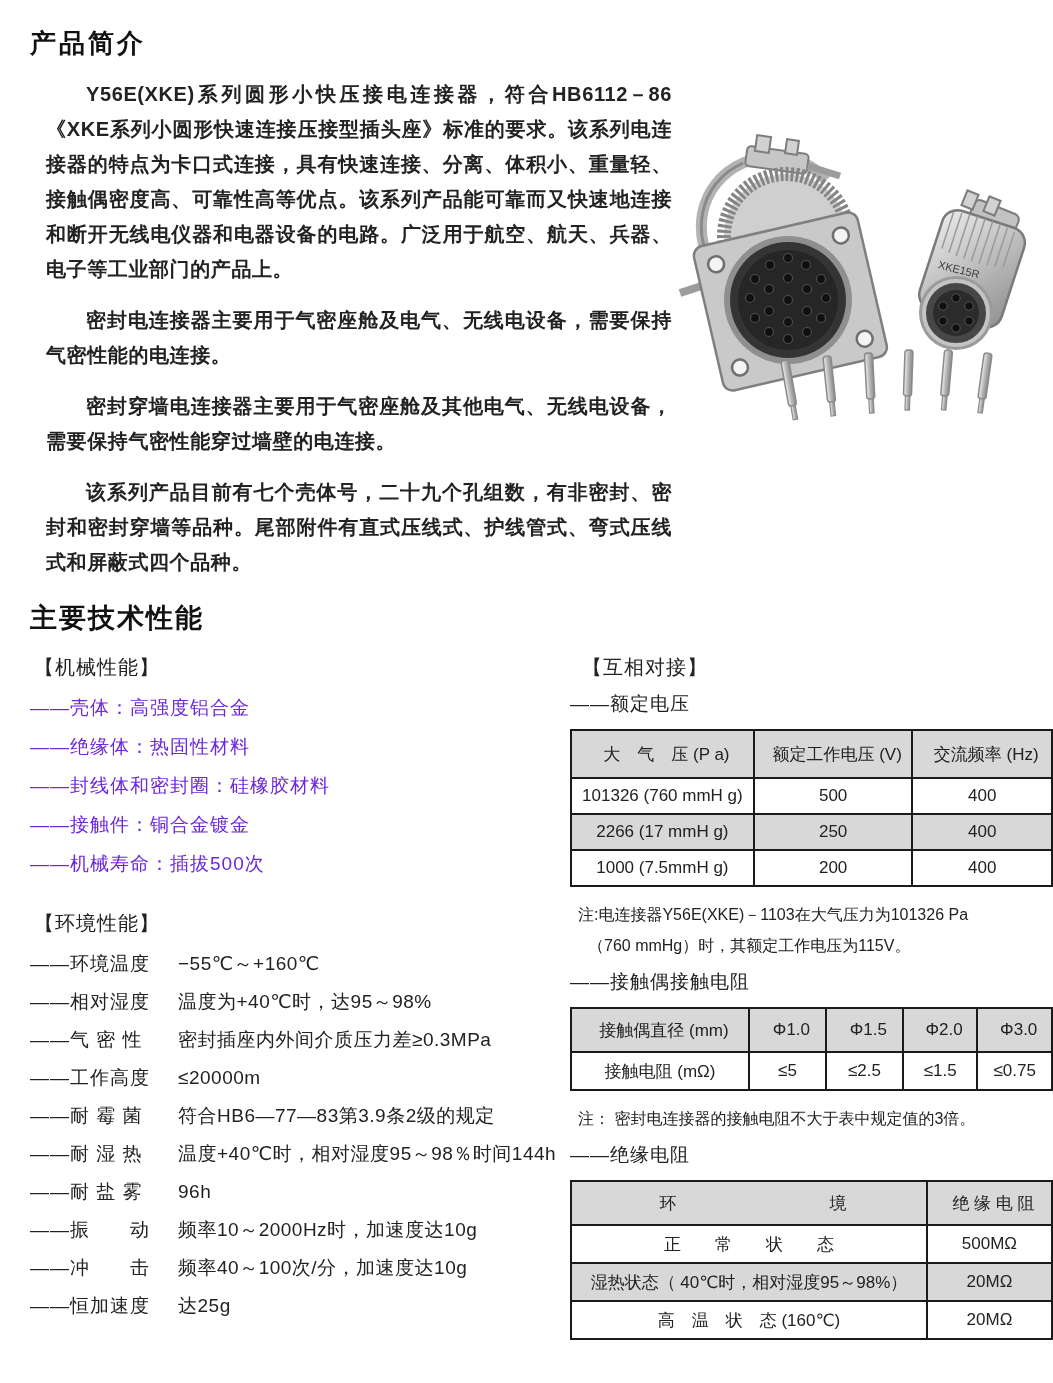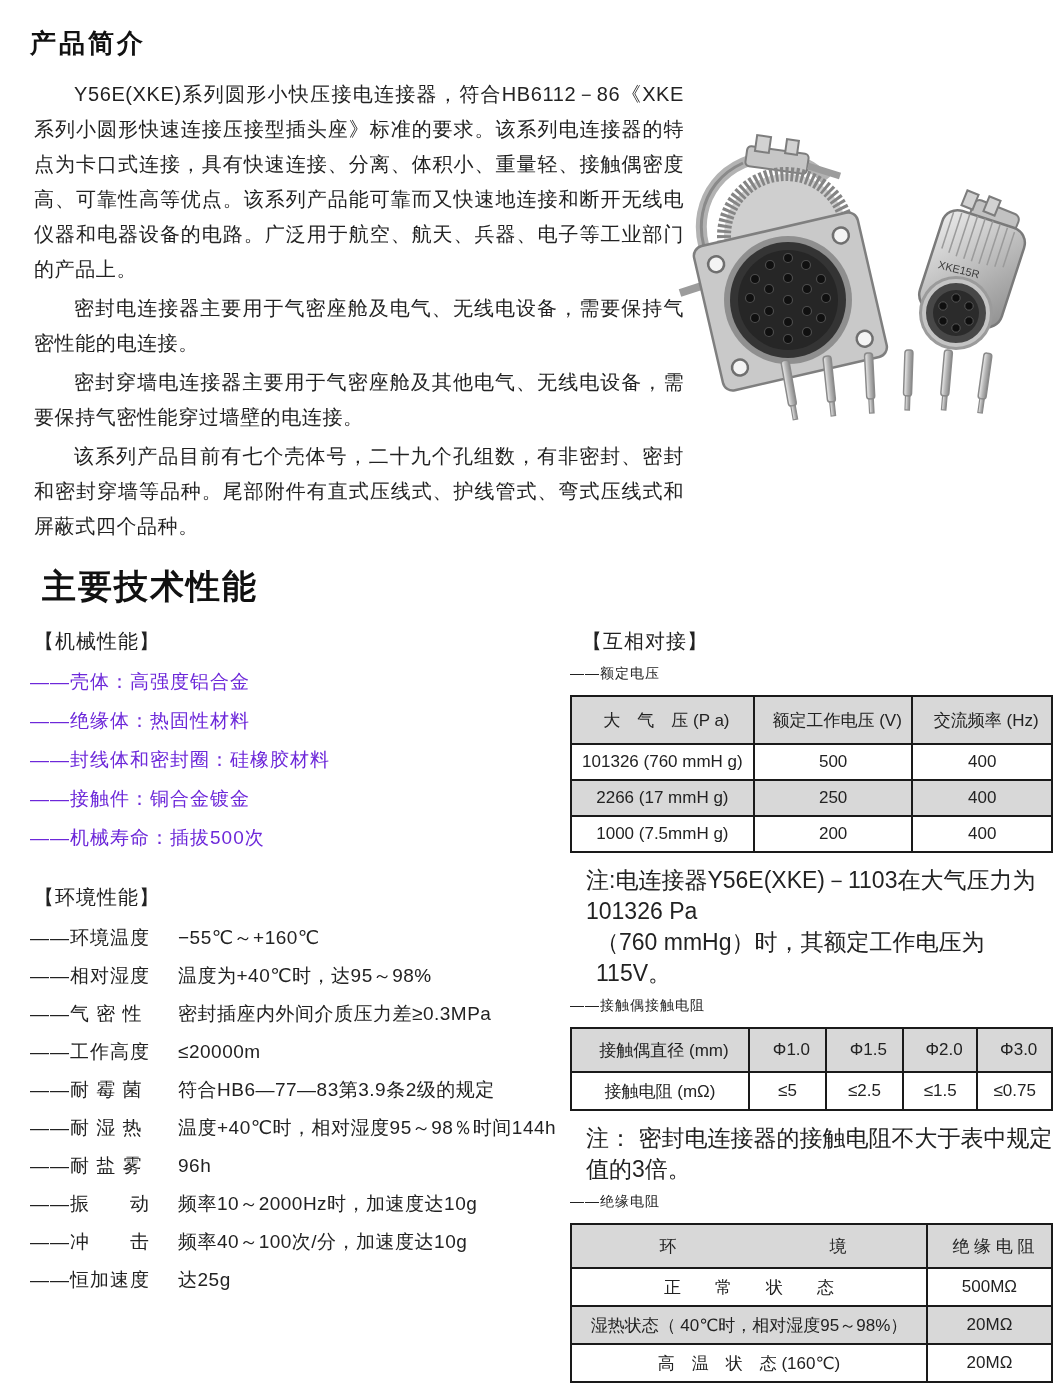--- a/index.html
+++ b/index.html
@@ -10,60 +10,60 @@
     position:relative;overflow:hidden;
   }
   .page{padding:26px 0 0 30px;}
 
   .doc-title{
     font-size:26px;font-weight:bold;letter-spacing:3px;
     margin:0 0 16px 0;color:#111;
   }
   .intro-text{width:658px;}
   .intro-text p{
-    margin:4px;font-size:20px;line-height:35px;
-    letter-spacing:0.6px;text-align:justify;text-indent:2em;color:#222;
+    margin:16px;font-size:20px;line-height:35px;
+    letter-spacing:0.6px;text-align:justify;text-indent:2em;color:#222;font-weight:bold;
   }
 
   .photo{position:absolute;top:128px;left:668px;width:385px;height:322px;}
 
   .tech-title{
-    font-size:34px;font-weight:bold;letter-spacing:2px;
-    margin:20px 0 10px 12px;color:#111;
+    font-size:27px;font-weight:bold;letter-spacing:2px;
+    margin:20px 0 10px 0;color:#111;
   }
   .tech-grid{display:flex;}
   .tech-left{width:540px;flex:none;}
   .tech-right{width:483px;flex:none;}
 
   .sub-heading{font-size:20px;letter-spacing:1px;margin:8px 0 16px 4px;color:#222;}
   .plain-item{font-size:19px;letter-spacing:1px;margin:0 0 18px 0;line-height:21px;color:#6d28d9;}
 
   .env-heading{margin-top:36px;}
   .kv-item{display:flex;font-size:19px;margin:0 0 17px 0;line-height:21px;color:#222;}
   .kv-label{width:148px;flex:none;letter-spacing:1px;white-space:pre;}
   .kv-value{letter-spacing:0.5px;white-space:pre;}
 
   .elec-heading{margin:8px 0 10px 12px;}
-  .dash-label{font-size:14px;letter-spacing:1px;margin:0 0 12px 0;color:#222;white-space:pre;}
+  .dash-label{font-size:19px;letter-spacing:1px;margin:0 0 12px 0;color:#222;white-space:pre;}
 
   table{border-collapse:collapse;width:483px;table-layout:fixed;margin:0 0 12px 0;}
   th,td{
     border:2px solid #1a1a1a;text-align:center;vertical-align:middle;
     font-size:17px;font-weight:normal;padding:0 2px;color:#222;white-space:pre;
     overflow:hidden;
   }
   thead th{background:#d8d8d8;height:46px;padding-left:10px;}
   td{height:34px;background:#ffffff;margin-top:44px;}
   tr.gray td{background:#d8d8d8;}
   .t2 th{height:42px;}
   .t2 td{height:36px;}
   .t3 thead th{height:42px;}
   .t3 td{height:36px;}
 
-  .note{font-size:23px;line-height:31px;margin:2px 0 8px 16px;color:#222;}
+  .note{font-size:16px;line-height:31px;margin:2px 0 8px 8px;color:#222;}
   .note .cont{padding-left:10px;}
 </style>
 </head>
 <body>
 
 <div class="page">
 
   <h1 class="doc-title">产品简介</h1>
 
   <div class="intro-text">

